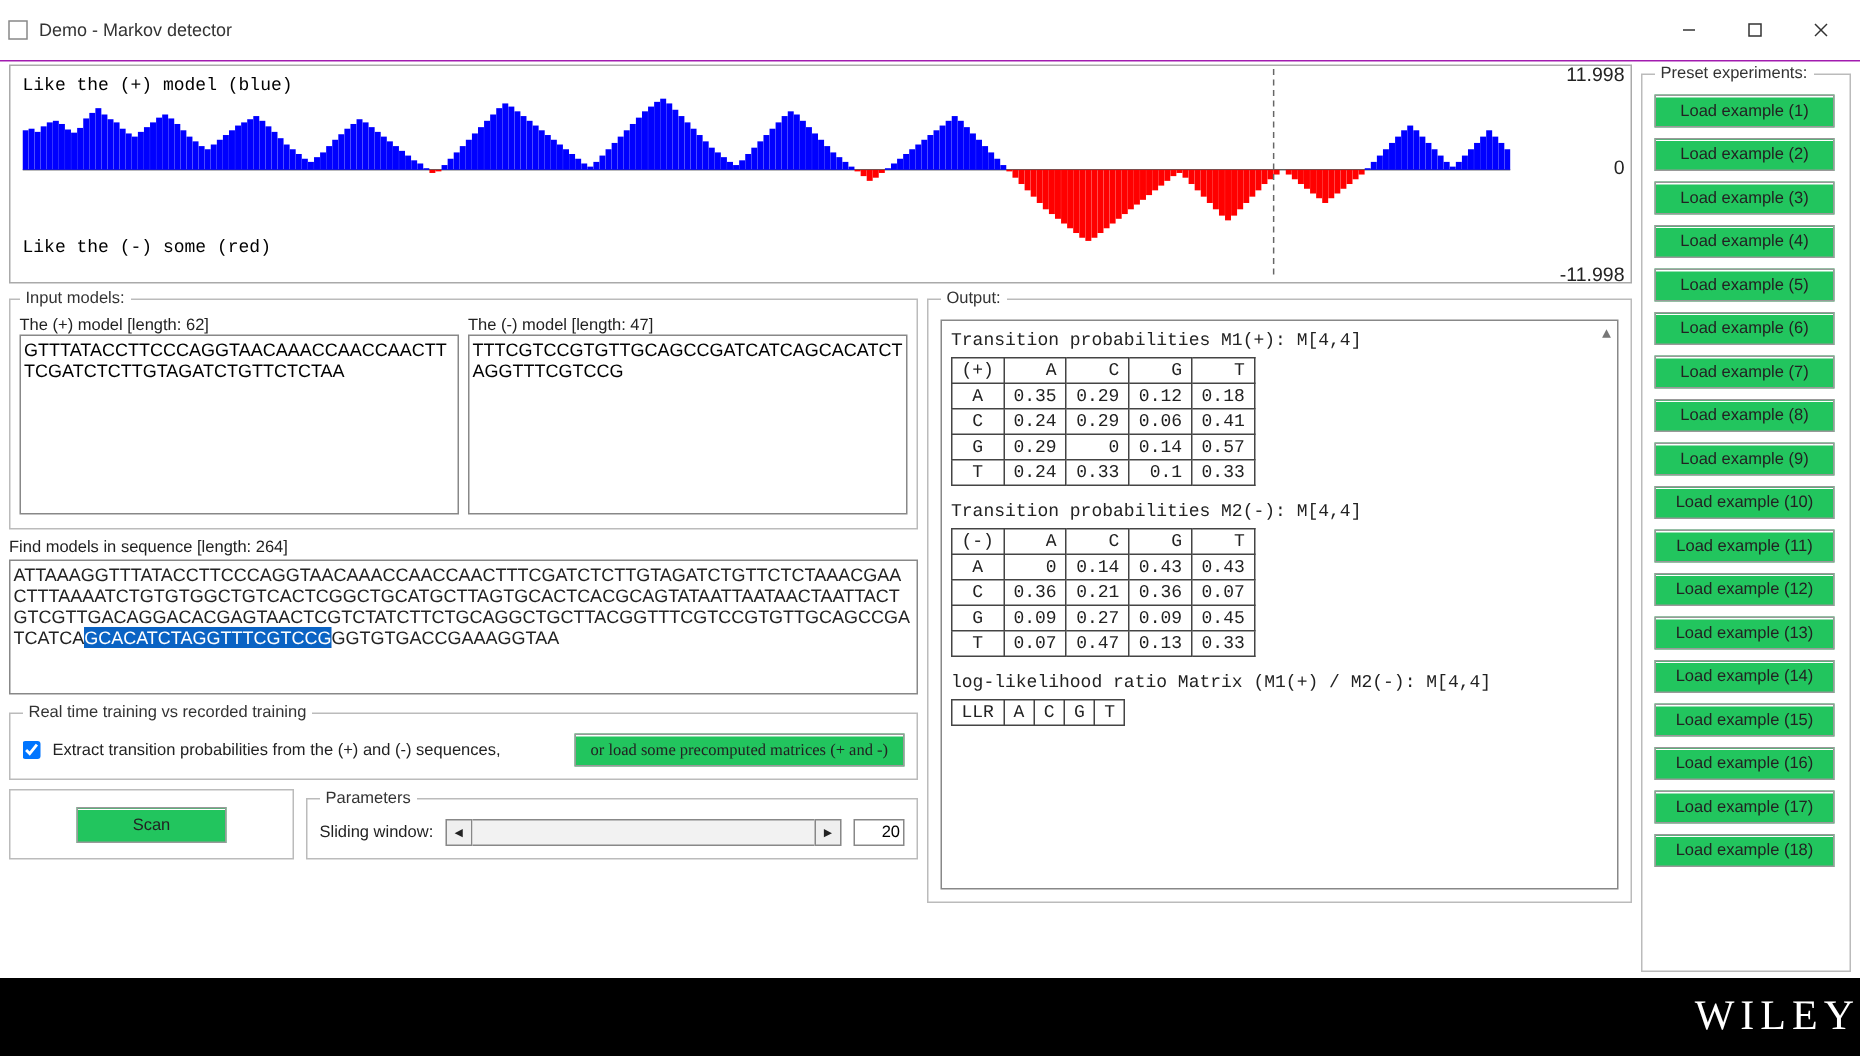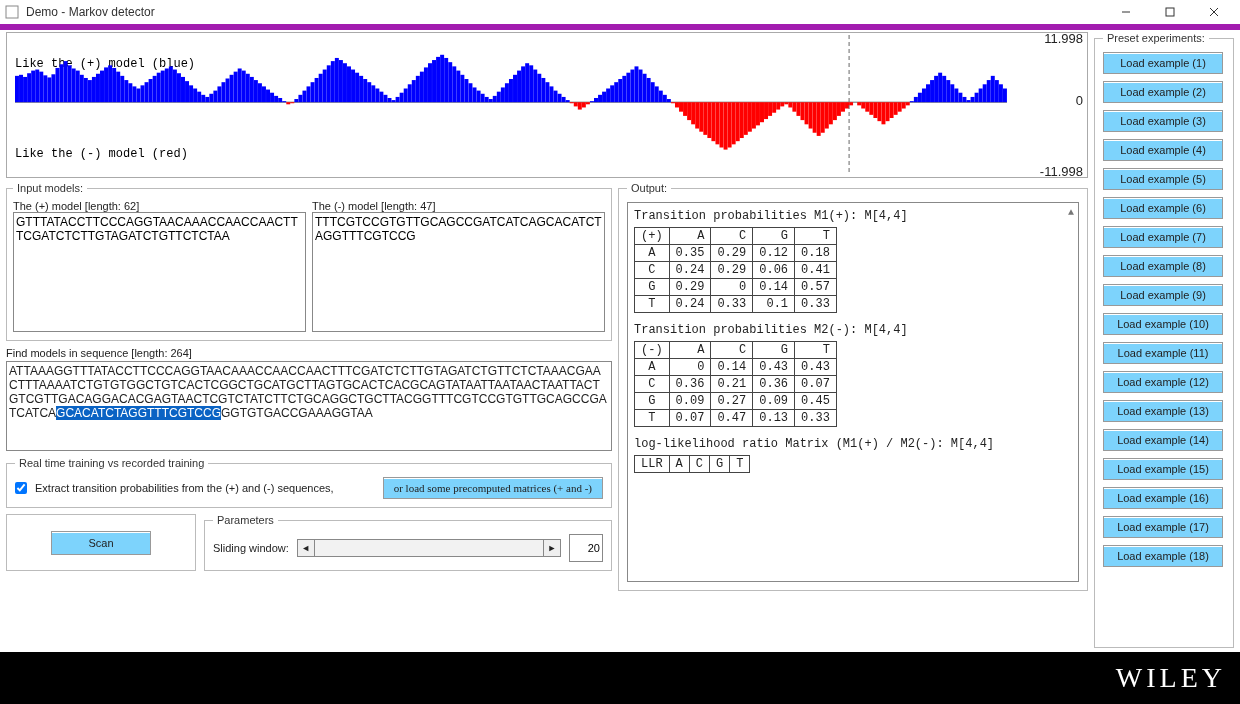--- a/index.html
+++ b/index.html
@@ -1,19 +1,19 @@
 <!DOCTYPE html>
 <html><head>
 <meta charset="utf-8">
 <style>
 * { box-sizing: border-box; margin: 0; padding: 0; }
 body { font-family: "Segoe UI", Tahoma, sans-serif; font-size: 12px; background: #f0f0f0; color: #222; }
 .window { width: 1240px; height: 704px; background: #fff; display: flex; flex-direction: column; }
 
-.titlebar { height: 30px; background: #fff; display: flex; align-items: center; padding: 0 4px; border-bottom: 6px solid #a21caf; }
+.titlebar { height: 41px; background: #fff; display: flex; align-items: center; padding: 0 4px; border-bottom: 1px solid #a21caf; }
 .titlebar .icon { width: 16px; height: 16px; margin-right: 6px; display:inline-flex; align-items:center; justify-content:center; }
 .titlebar .title { flex: 1; font-size: 12px; color: #333; }
 .titlebar .win-btn { width: 44px; height: 28px; display: inline-flex; align-items:center; justify-content:center; color:#555; }
 
 .content { flex:1; display:flex; padding:2px 6px 4px 6px; gap:6px; }
 .main-col { flex:1; display:flex; flex-direction:column; gap:4px; }
 .right-col { width:140px; }
 
 .reverse-row { display:flex; align-items:center; gap:6px; font-size:11px; padding:2px 4px; }
 .reverse-row input[type=checkbox]{ width:12px; height:12px; }
@@ -27,43 +27,43 @@
 fieldset.group > legend { padding:0 4px; color:#333; font-size:11px; }
 
 .models-row { display:flex; gap:6px; }
 .model-label { font-size:11px; }
 textarea.seq { width:100%; height:120px; resize:none; font-family:Arial,sans-serif; font-size:12px; border:1px solid #888; background:#fff; padding:2px; word-break:break-all; overflow:auto; }
 .seq-readonly { width:100%; height:90px; border:1px solid #888; background:#fff; padding:2px; font-family:Arial,sans-serif; font-size:12px; word-break:break-all; overflow:auto; }
 .seq-readonly .hl { background:#0a63c4; color:#fff; }
 
 .train-row { display:flex; align-items:center; gap:8px; }
 .train-row input[type=checkbox]{ width:12px; height:12px; }
-.btn { display:inline-flex; align-items:center; justify-content:center; border:1px solid #999; background:#7dd3fc; padding:4px 10px; font-size:11px; color:#222; box-shadow:0 1px 0 #fff inset; cursor:pointer; }
+.btn { display:inline-flex; align-items:center; justify-content:center; border:1px solid #999; background:#22c55e; padding:4px 10px; font-size:11px; color:#222; box-shadow:0 1px 0 #fff inset; cursor:pointer; }
 
 .scan-row { display:flex; gap:8px; align-items:stretch; }
 .scan-btn-wrap { flex:0 0 190px; display:flex; align-items:center; justify-content:center; border:1px solid #bbb; padding:6px; }
 .params-group { flex:1; }
 .params-body { display:flex; align-items:center; gap:8px; }
 .slider-wrap { display:flex; align-items:center; gap:0; flex:1; }
 .arrow-btn { width:18px; height:18px; border:1px solid #888; background:#efefef; display:inline-flex; align-items:center; justify-content:center; font-size:9px; cursor:pointer; }
 .slider-track { flex:1; height:18px; border:1px solid #888; background:#f2f2f2; border-left:0; border-right:0; }
-input.num { width:34px; height:28px; border:1px solid #888; font-size:11px; text-align:right; padding-right:2px; }
+input.num { width:34px; height:18px; border:1px solid #888; font-size:11px; text-align:right; padding-right:2px; }
 
 .output-body { height:380px; border:1px solid #888; background:#fff; padding:6px; overflow:auto; font-family:"Courier New",monospace; font-size:12px; position:relative; }
 .output-body .scroll-ind { position:absolute; right:4px; top:4px; color:#777; font-size:10px; }
 
 table.tp { border-collapse:collapse; margin:4px 0 10px 0; font-family:"Courier New",monospace; }
 table.tp td, table.tp th { border:1px solid #444; padding:1px 6px; text-align:right; font-weight:normal; }
 table.tp th:first-child, table.tp td:first-child { text-align:center; }
 
 .right-col fieldset { height:100%; }
 .preset-list { display:flex; flex-direction:column; gap:7px; }
 .preset-list .btn { width:120px; text-align:center; justify-content:center; font-size:11px; }
 
-.footer { height:52px; background:#000; display:flex; align-items:center; justify-content:flex-end; padding:0 14px; }
+.footer { height:52px; background:#000; display:flex; align-items:center; justify-content:flex-end; padding:0 0; }
 .footer .wiley { color:#fff; font-family:Georgia,serif; font-size:28px; letter-spacing:4px; }
 
 .mid-cols { display:flex; gap:6px; }
 .left-mid { flex:1; display:flex; flex-direction:column; gap:6px; }
 .right-mid { width:470px; display:flex; flex-direction:column; }
 
 svg.chart-svg { width:100%; height:100%; }
 .dash-line { stroke:#666; stroke-width:1; stroke-dasharray:4 3; }
 </style>
 </head>
@@ -97,22 +97,22 @@
   </div>
 
   <div class="content">
     <div class="main-col">
 
 
       <div class="chart-box">
         <div class="chart-ylabel" style="top:-2px">11.998</div>
         <div class="chart-ylabel" style="top:60px">0</div>
         <div class="chart-ylabel" style="bottom:-2px">-11.998</div>
-        <div class="chart-text" style="left:8px; top:24px">Like the (+) model (blue)</div>
-        <div class="chart-text" style="left:8px; bottom:16px">Like the (-) model (red)</div>
+        <div class="chart-text" style="left:8px; top:6px">Like the (+) model (blue)</div>
+        <div class="chart-text" style="left:8px; bottom:16px">Like the (-) some (red)</div>
         <div class="chart-canvas">
           <svg class="chart-svg" id="chart-svg" preserveAspectRatio="none" viewBox="0 0 1000 140">
               <line x1="0" y1="67.2" x2="1000" y2="67.2" stroke="#000" stroke-width="0.6"></line>
               <rect x="0.00" y="40.86" width="4.00" height="26.34" fill="#0000ff"></rect>
               <rect x="4.08" y="39.81" width="4.00" height="27.39" fill="#0000ff"></rect>
               <rect x="8.16" y="41.92" width="4.00" height="25.28" fill="#0000ff"></rect>
               <rect x="12.24" y="38.23" width="4.00" height="28.97" fill="#0000ff"></rect>
               <rect x="16.33" y="35.59" width="4.00" height="31.61" fill="#0000ff"></rect>
               <rect x="20.41" y="34.54" width="4.00" height="32.66" fill="#0000ff"></rect>
               <rect x="24.49" y="36.65" width="4.00" height="30.55" fill="#0000ff"></rect>

